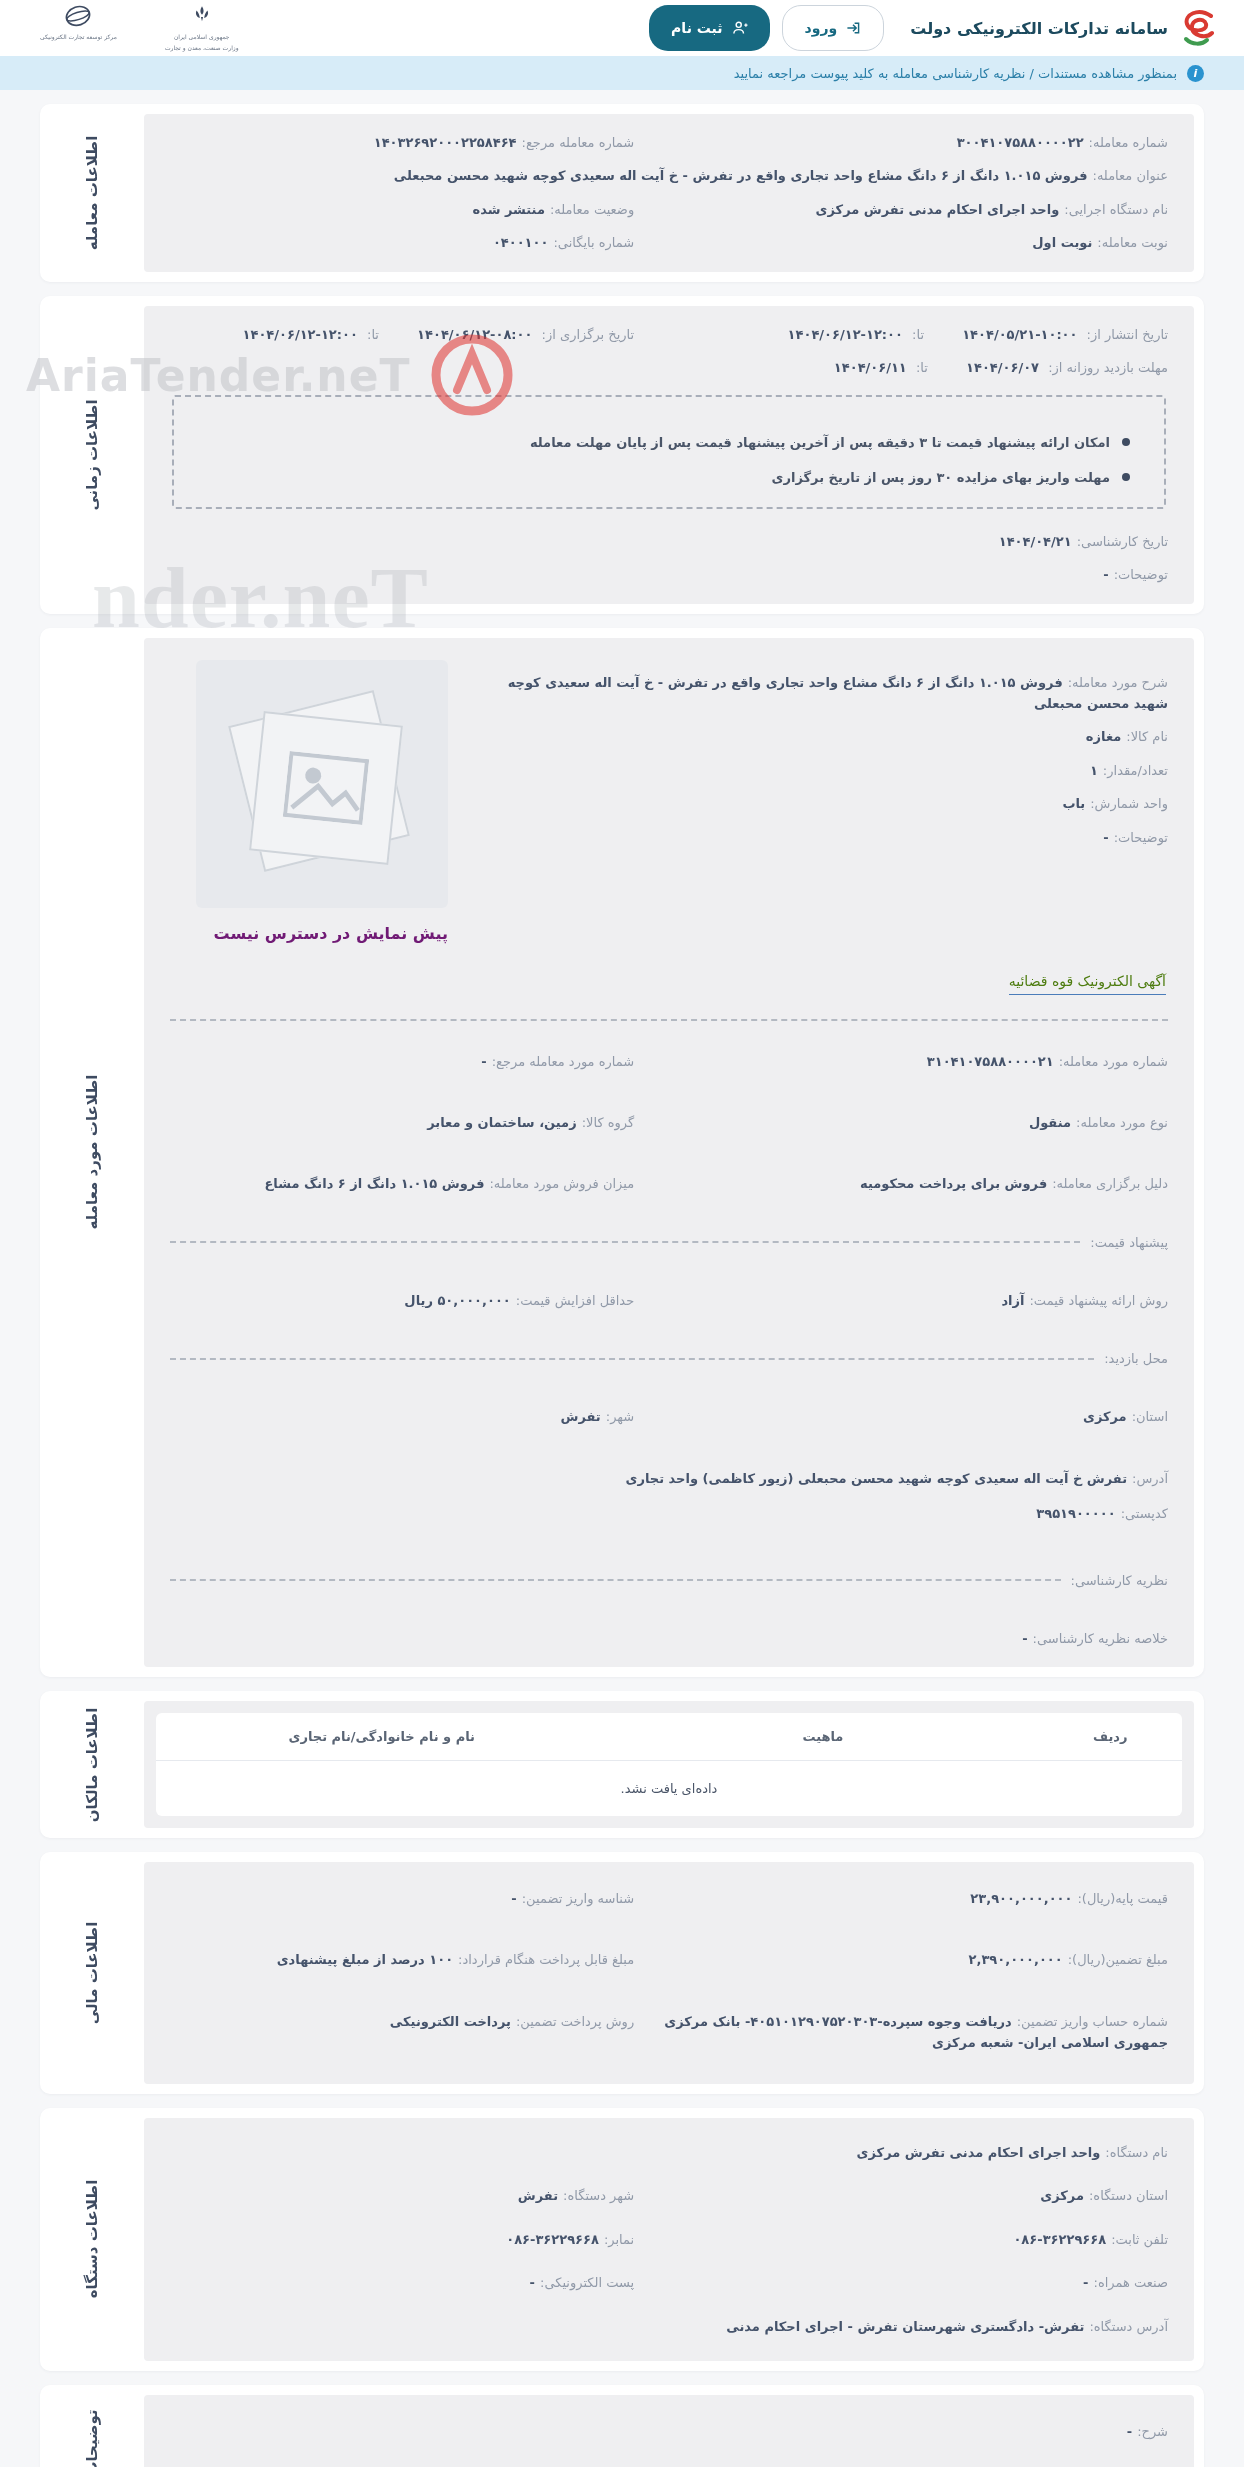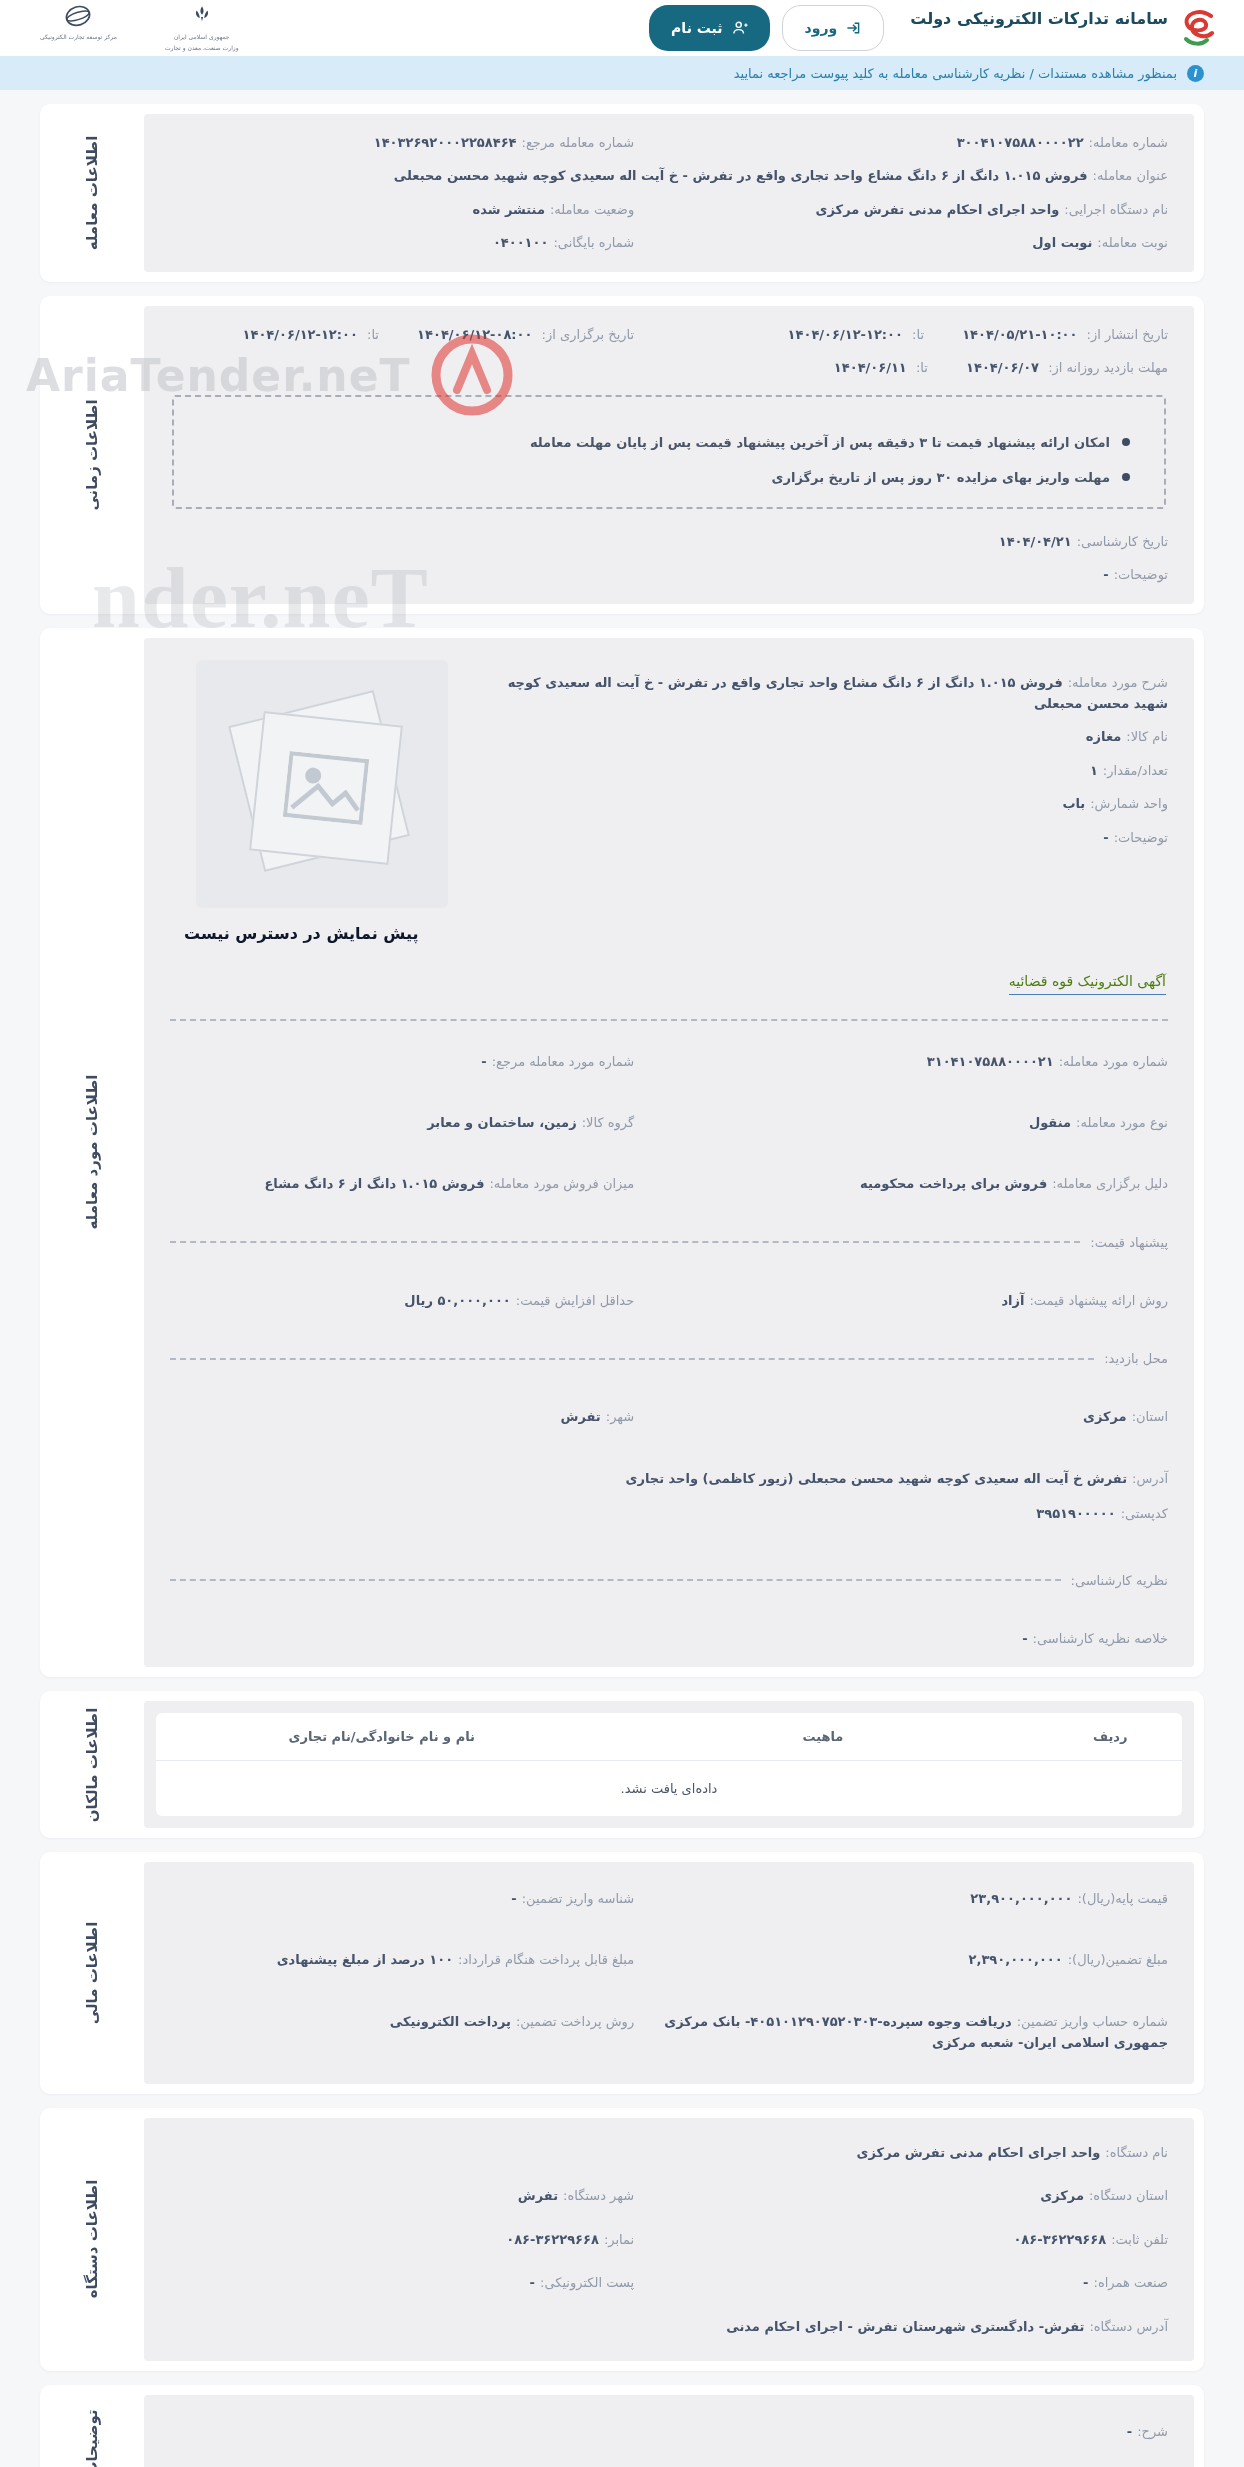--- a/index.html
+++ b/index.html
@@ -5,21 +5,21 @@
   * { box-sizing: border-box; margin: 0; padding: 0; }
   html { background:#f6f7f9; }
   body {
     width:1244px; min-height:2467px; margin:0 auto;
     font-family:"DejaVu Sans", sans-serif;
     background:#f6f7f9; direction:rtl; position:relative;
     color:#45536b; font-size:13px;
   }
   
   .topbar{height:56px;background:#fff;display:flex;align-items:center;padding:0 26px;}
-  .brand{display:flex;align-items:flex-start;gap:10px;}
+  .brand{display:flex;align-items:center;gap:10px;}
   .brand-title{font-size:16px;font-weight:bold;color:#1c4a5e;}
   .auth{display:flex;align-items:center;gap:12px;margin-right:26px;}
   .btn{height:46px;border-radius:19px;display:inline-flex;align-items:center;gap:8px;
        font-size:14px;font-weight:bold;padding:0 22px;cursor:pointer;border:none;
        font-family:"DejaVu Sans", sans-serif;}
   .btn-outline{background:#fff;border:1px solid #ccd4dc;color:#176981;}
   .btn-solid{background:#176981;color:#fff;}
   .gov-logos{margin-right:auto;display:flex;align-items:flex-start;gap:48px;padding-left:14px;}
   .gov-logo{display:flex;flex-direction:column;align-items:center;gap:2px;}
   .gov-cap{font-size:6px;color:#6b7686;text-align:center;line-height:1.5;}
@@ -53,21 +53,21 @@
   .noteline:last-child{margin-bottom:0;}
   .bullet{width:8px;height:8px;border-radius:50%;background:#3e4b61;flex:none;}
   
   .item-top{display:flex;gap:34px;margin-bottom:8px;}
   .item-desc{flex:1;padding-top:16px;}
   .preview-wrap{width:292px;flex:none;padding:4px 14px;}
   .preview-box{width:252px;height:248px;background:#e7e9ed;border-radius:6px;position:relative;overflow:hidden;}
   .ph{position:absolute;background:#f2f3f5;border:2px solid #cfd4da;}
   .ph1{width:150px;height:150px;left:48px;top:46px;transform:rotate(-14deg);}
   .ph2{width:140px;height:140px;left:60px;top:58px;transform:rotate(6deg);display:flex;align-items:center;justify-content:center;}
-  .preview-cap{margin-top:16px;text-align:left;font-size:16px;font-weight:bold;color:#0f172a;}
+  .preview-cap{margin-top:16px;text-align:right;font-size:16px;font-weight:bold;color:#701a75;}
   .jlink{display:inline-block;color:#4d7c0f;font-size:14px;border-bottom:1px solid #4a7cba;
          padding-bottom:5px;margin:18px 2px 0;cursor:pointer;}
   
   .wm{position:absolute;display:flex;align-items:center;gap:18px;pointer-events:none;z-index:5;}
   .wm1{right:auto;left:26px;top:332px;opacity:.55;}
   .wm-text{font-size:44px;font-weight:bold;color:#c2c4c9;letter-spacing:1px;direction:ltr;}
   .wm2{left:92px;top:548px;opacity:.2;font-family:Liberation Serif, serif;}
   .wm2 .wm-text{font-size:86px;color:#8d939c;}
   
   .table-wrap{background:#fff;border-radius:6px;overflow:hidden;}

